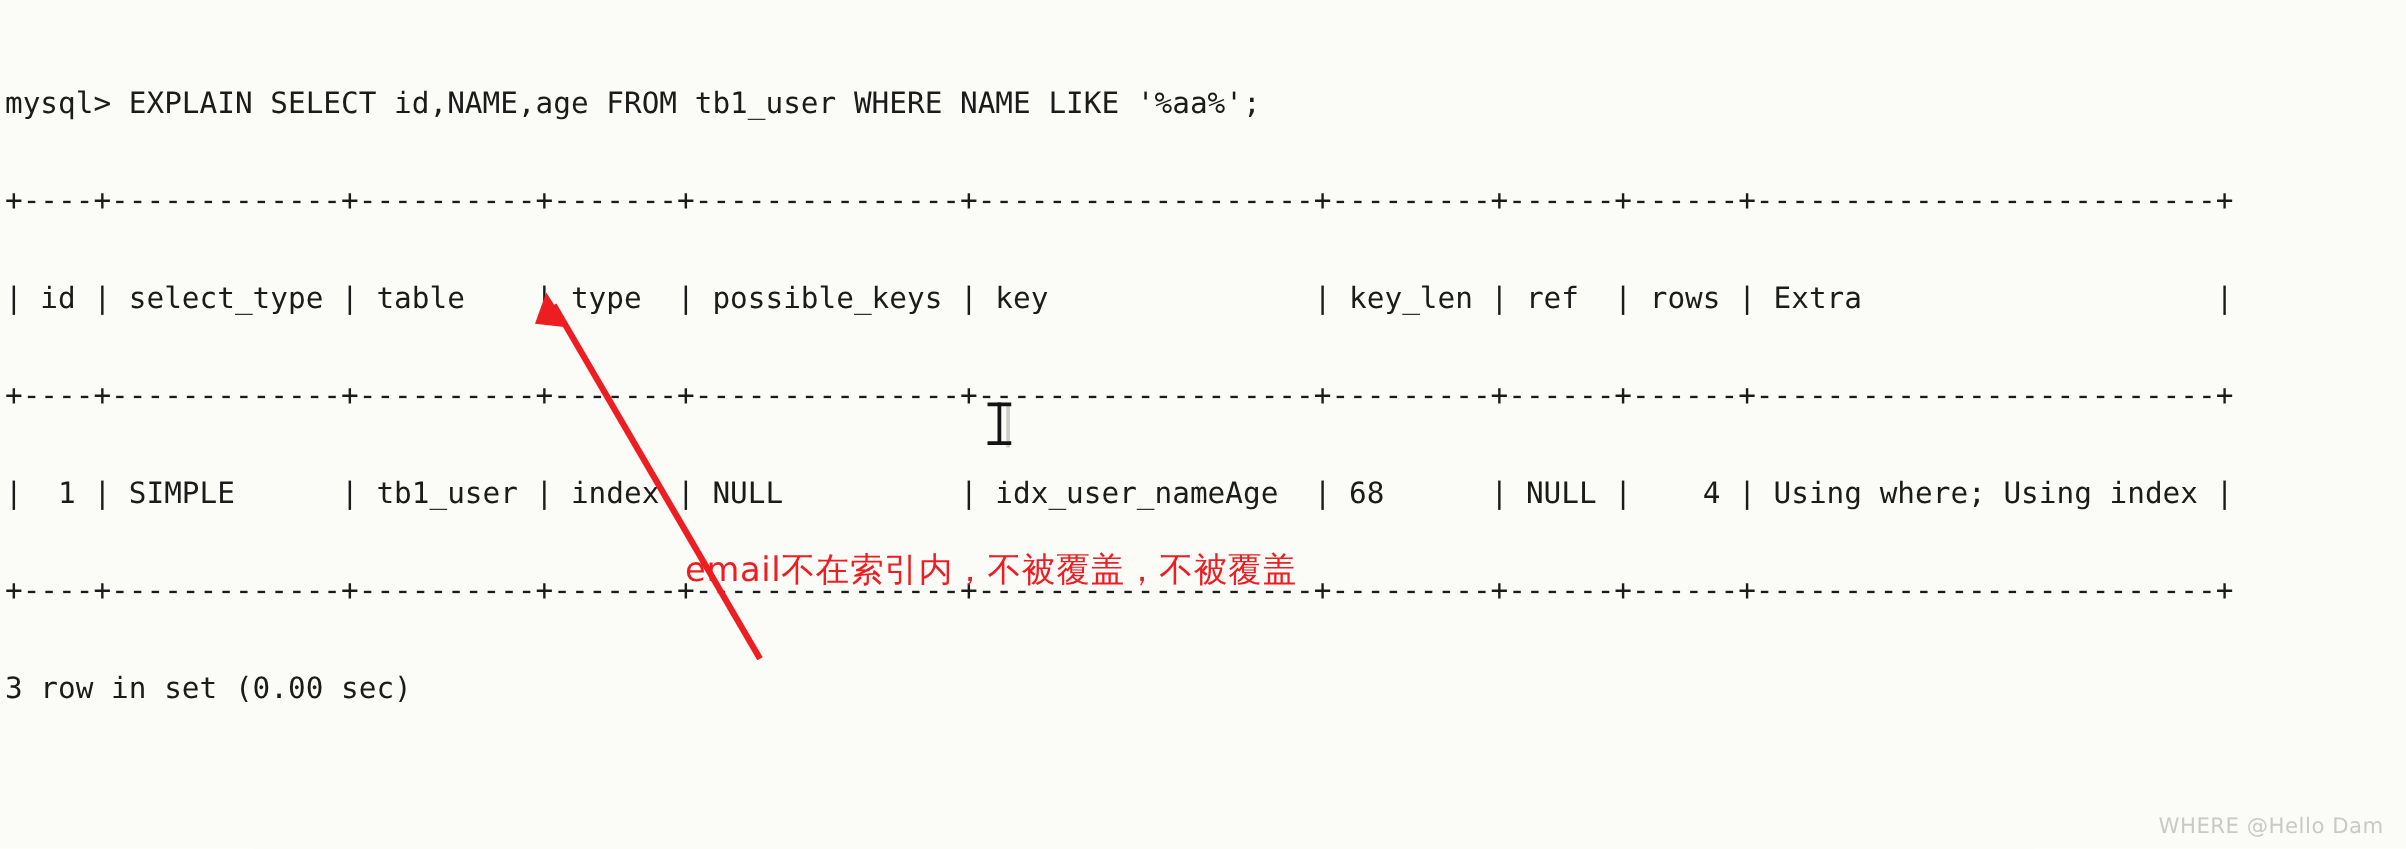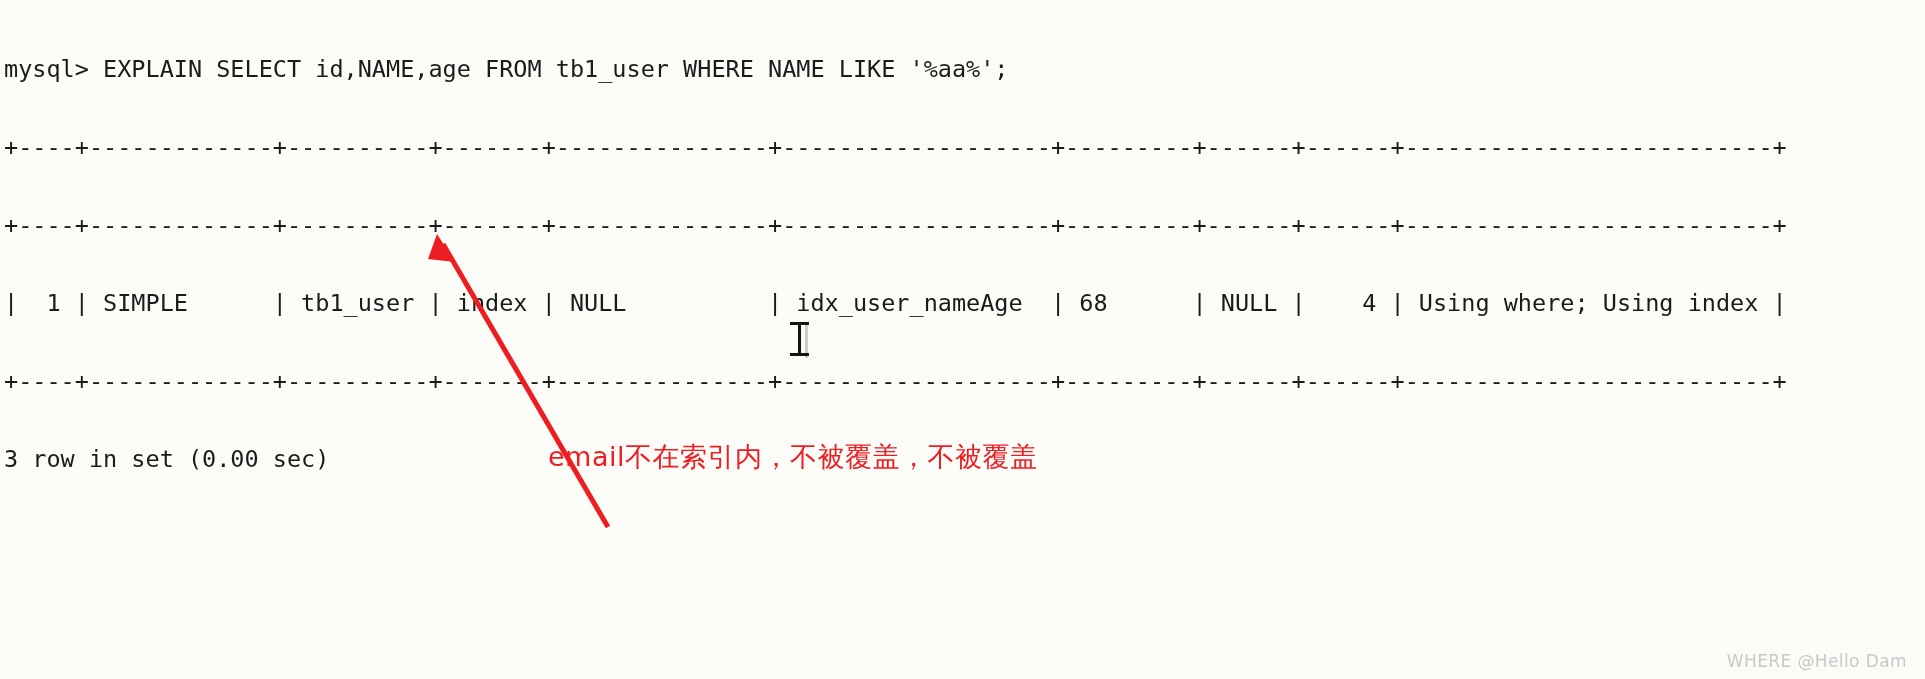--- a/index.html
+++ b/index.html
@@ -22,21 +22,21 @@
     top: 0;
     width: 1925px;
     height: 679px;
     background: #fbfbf7;
     color: #1b1b1b;
     font-family: "DejaVu Sans Mono", "Liberation Mono", monospace;
     font-size: 23.5px;
     line-height: 26px;
     letter-spacing: 0px;
     white-space: pre;
-    padding: 4px 0 0 4px;
+    padding: 17px 0 0 4px;
     box-sizing: border-box;
   }
   .line {
     height: 26px;
     white-space: pre;
     font-variant-ligatures: none;
   }
   .line.blank { height: 26px; }
 
   
@@ -90,20 +90,21 @@
     height: 34px;
     background: rgba(120,120,120,0.35);
   }
 </style>
 </head>
 <body>
 
 <div id="terminal">
   <div class="line">mysql&gt; EXPLAIN SELECT id,NAME,age FROM tb1_user WHERE NAME LIKE '%aa%';</div>
   <div class="line">+----+-------------+----------+-------+---------------+-------------------+---------+------+------+--------------------------+</div>
+  <div class="line">| id | select_type | table    | type  | possible_keys | key               | key_len | ref  | rows | Extra                    |</div>
   <div class="line">+----+-------------+----------+-------+---------------+-------------------+---------+------+------+--------------------------+</div>
   <div class="line">|  1 | SIMPLE      | tb1_user | index | NULL          | idx_user_nameAge  | 68      | NULL |    4 | Using where; Using index |</div>
   <div class="line">+----+-------------+----------+-------+---------------+-------------------+---------+------+------+--------------------------+</div>
   <div class="line">3 row in set (0.00 sec)</div>
   <div class="line blank">&nbsp;</div>
   
   
   
   
 

